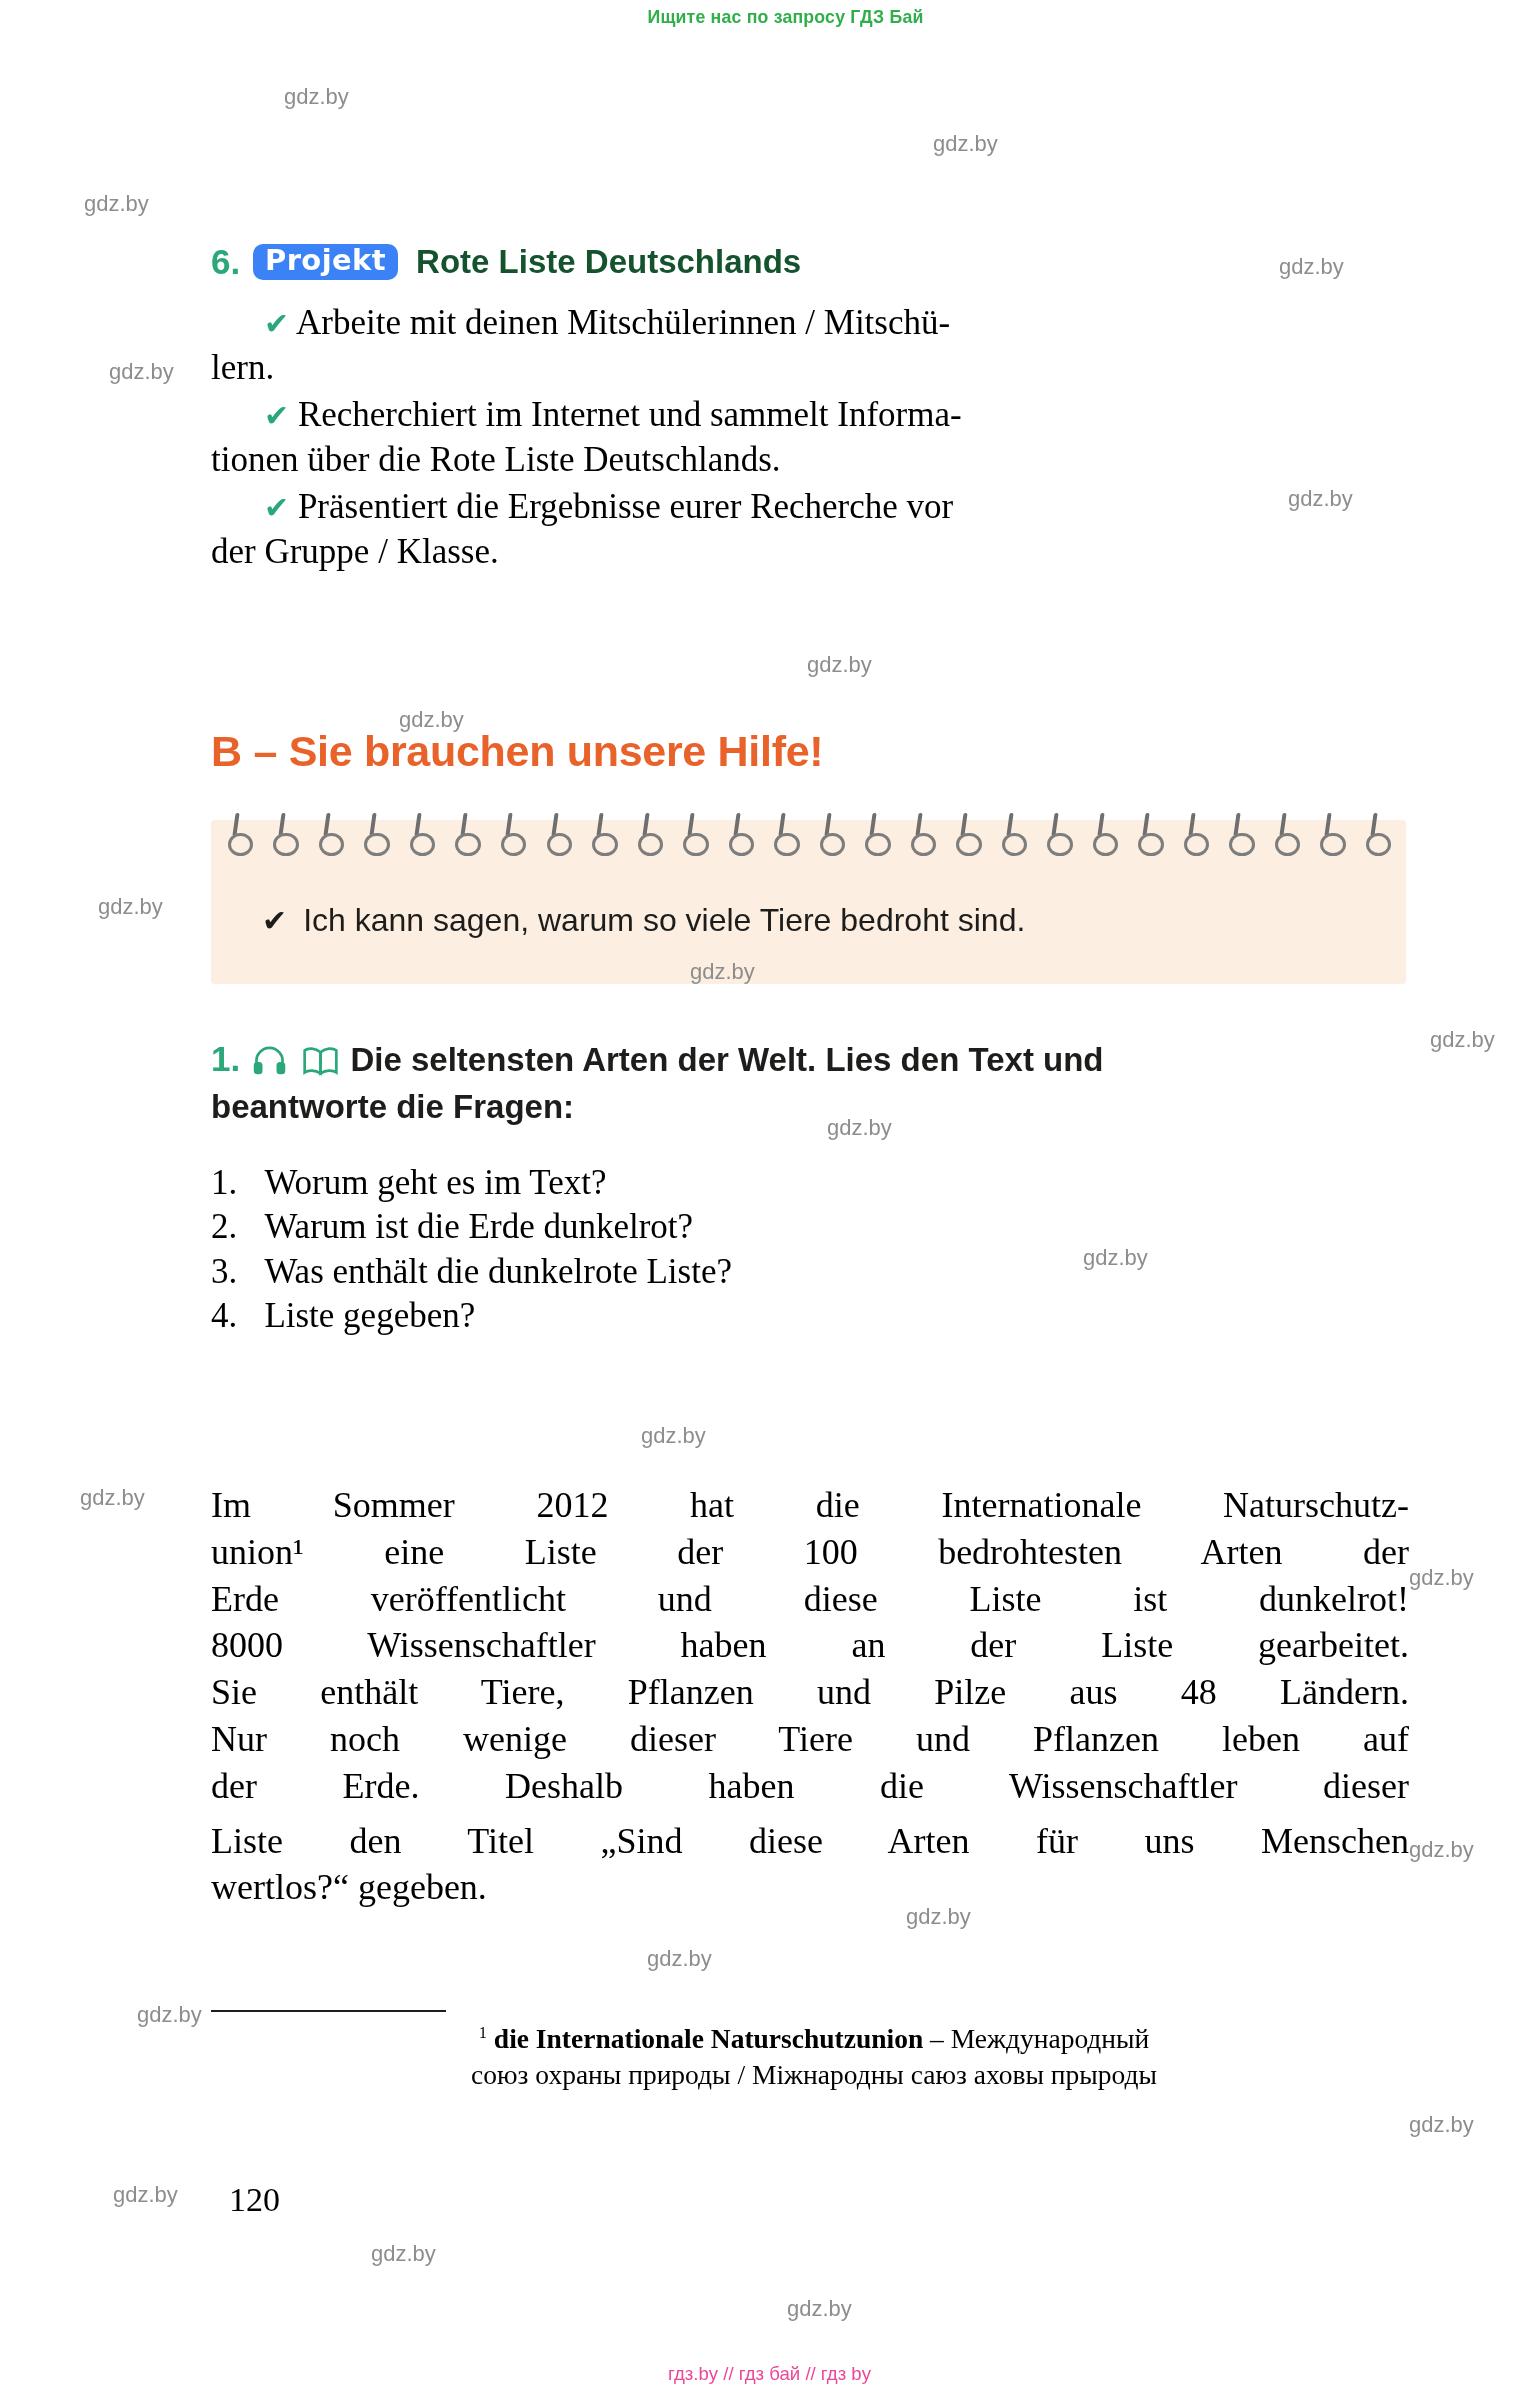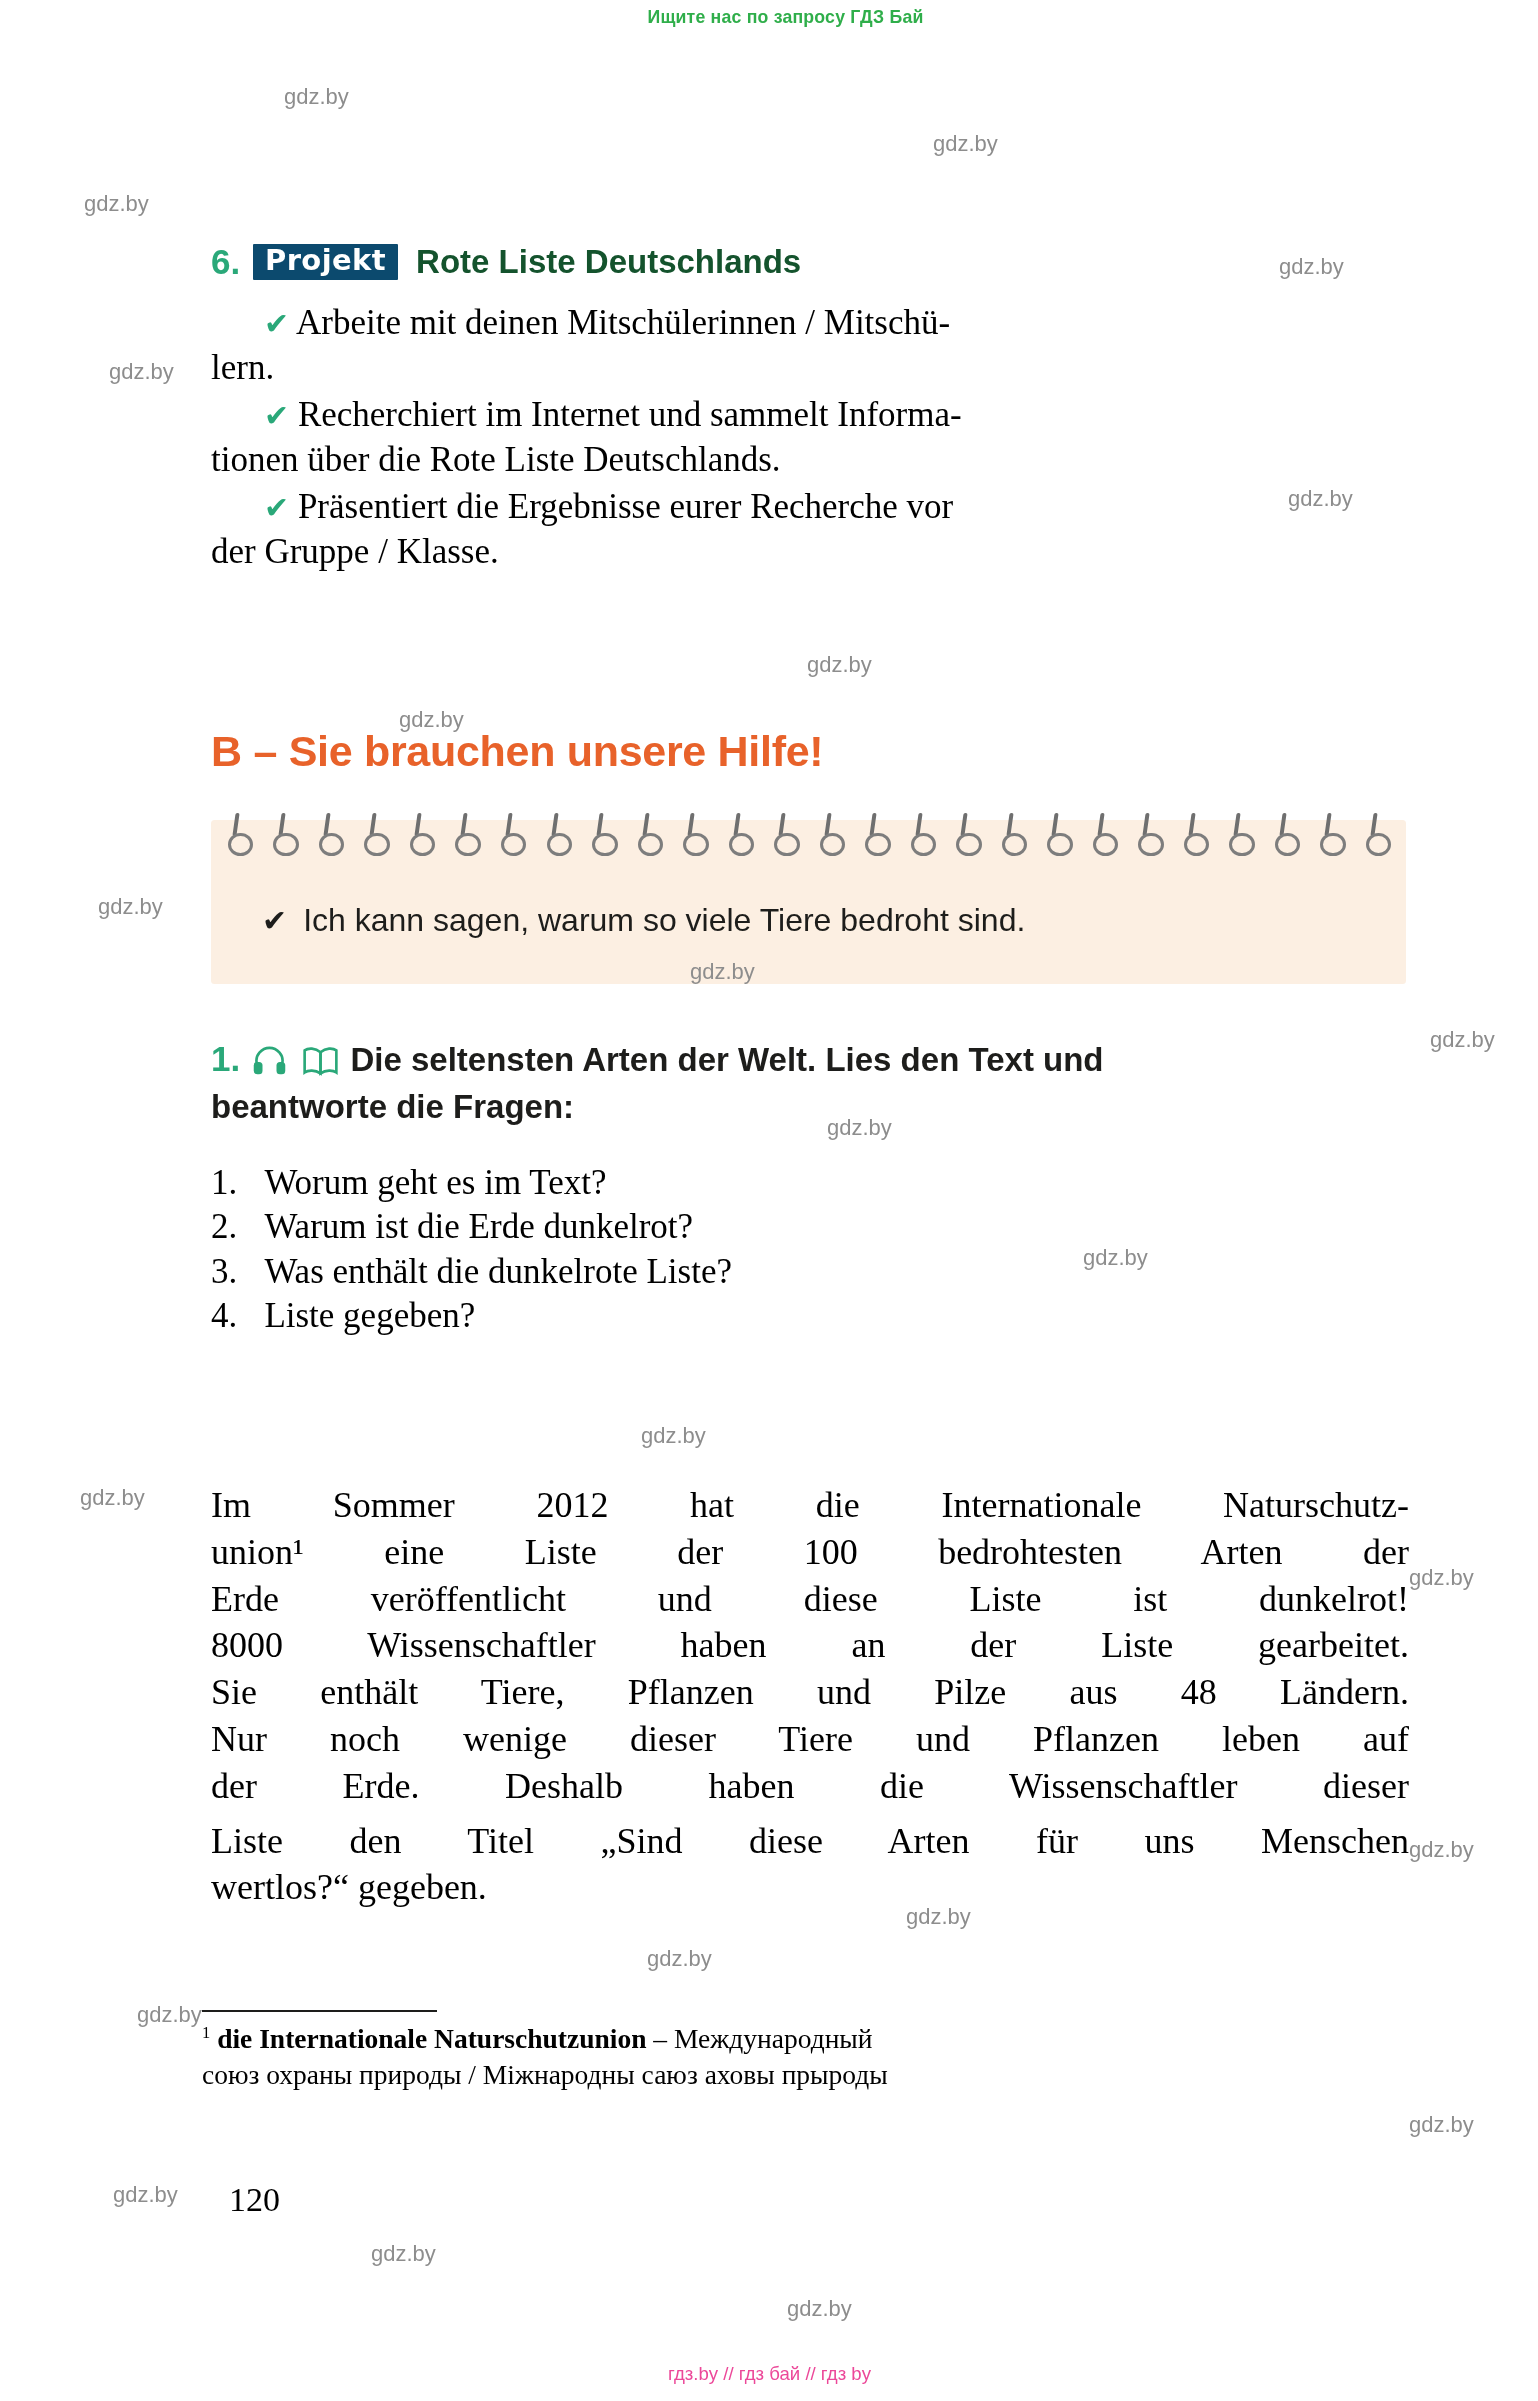--- a/index.html
+++ b/index.html
@@ -72,23 +72,23 @@
     gap: 12.4px;
     height: 46px;
   }
   .ex-num {
     font-family: "Liberation Sans", sans-serif;
     font-weight: bold;
     font-size: 35px;
     color: #2aa879;
   }
   .projekt-badge {
-    background: #0c4a6e;
+    background: #3b82f6;
     color: #ffffff;
-    border-radius: 1px;
+    border-radius: 10px;
     padding: 2.7px 12.4px 5.3px 12.4px;
     font-family: "DejaVu Sans", sans-serif;
     font-weight: bold;
     font-size: 29px;
     letter-spacing: 0.4px;
     line-height: 1;
   }
   .ex6-title {
     font-family: "Liberation Sans", sans-serif;
     font-weight: bold;
@@ -232,25 +232,26 @@
     font-size: 36px;
     line-height: 1.3;
     text-align: justify;
   }
   .reading p { margin: 0; }
   sup { font-size: .6em; vertical-align: super; }
 
   
   .footnote {
     position: absolute;
-    left: 202px;
+    left: 211px;
     top: 2010px;
     width: 1206px;
     font-size: 27.5px;
     line-height: 1.32;
+    text-align: center;
   }
   .footnote-rule {
     width: 235px;
     height: 1.8px;
     background: #1d1d1b;
     margin-bottom: 8.9px;
   }
   .fn-bold { font-weight: bold; }
 
   

